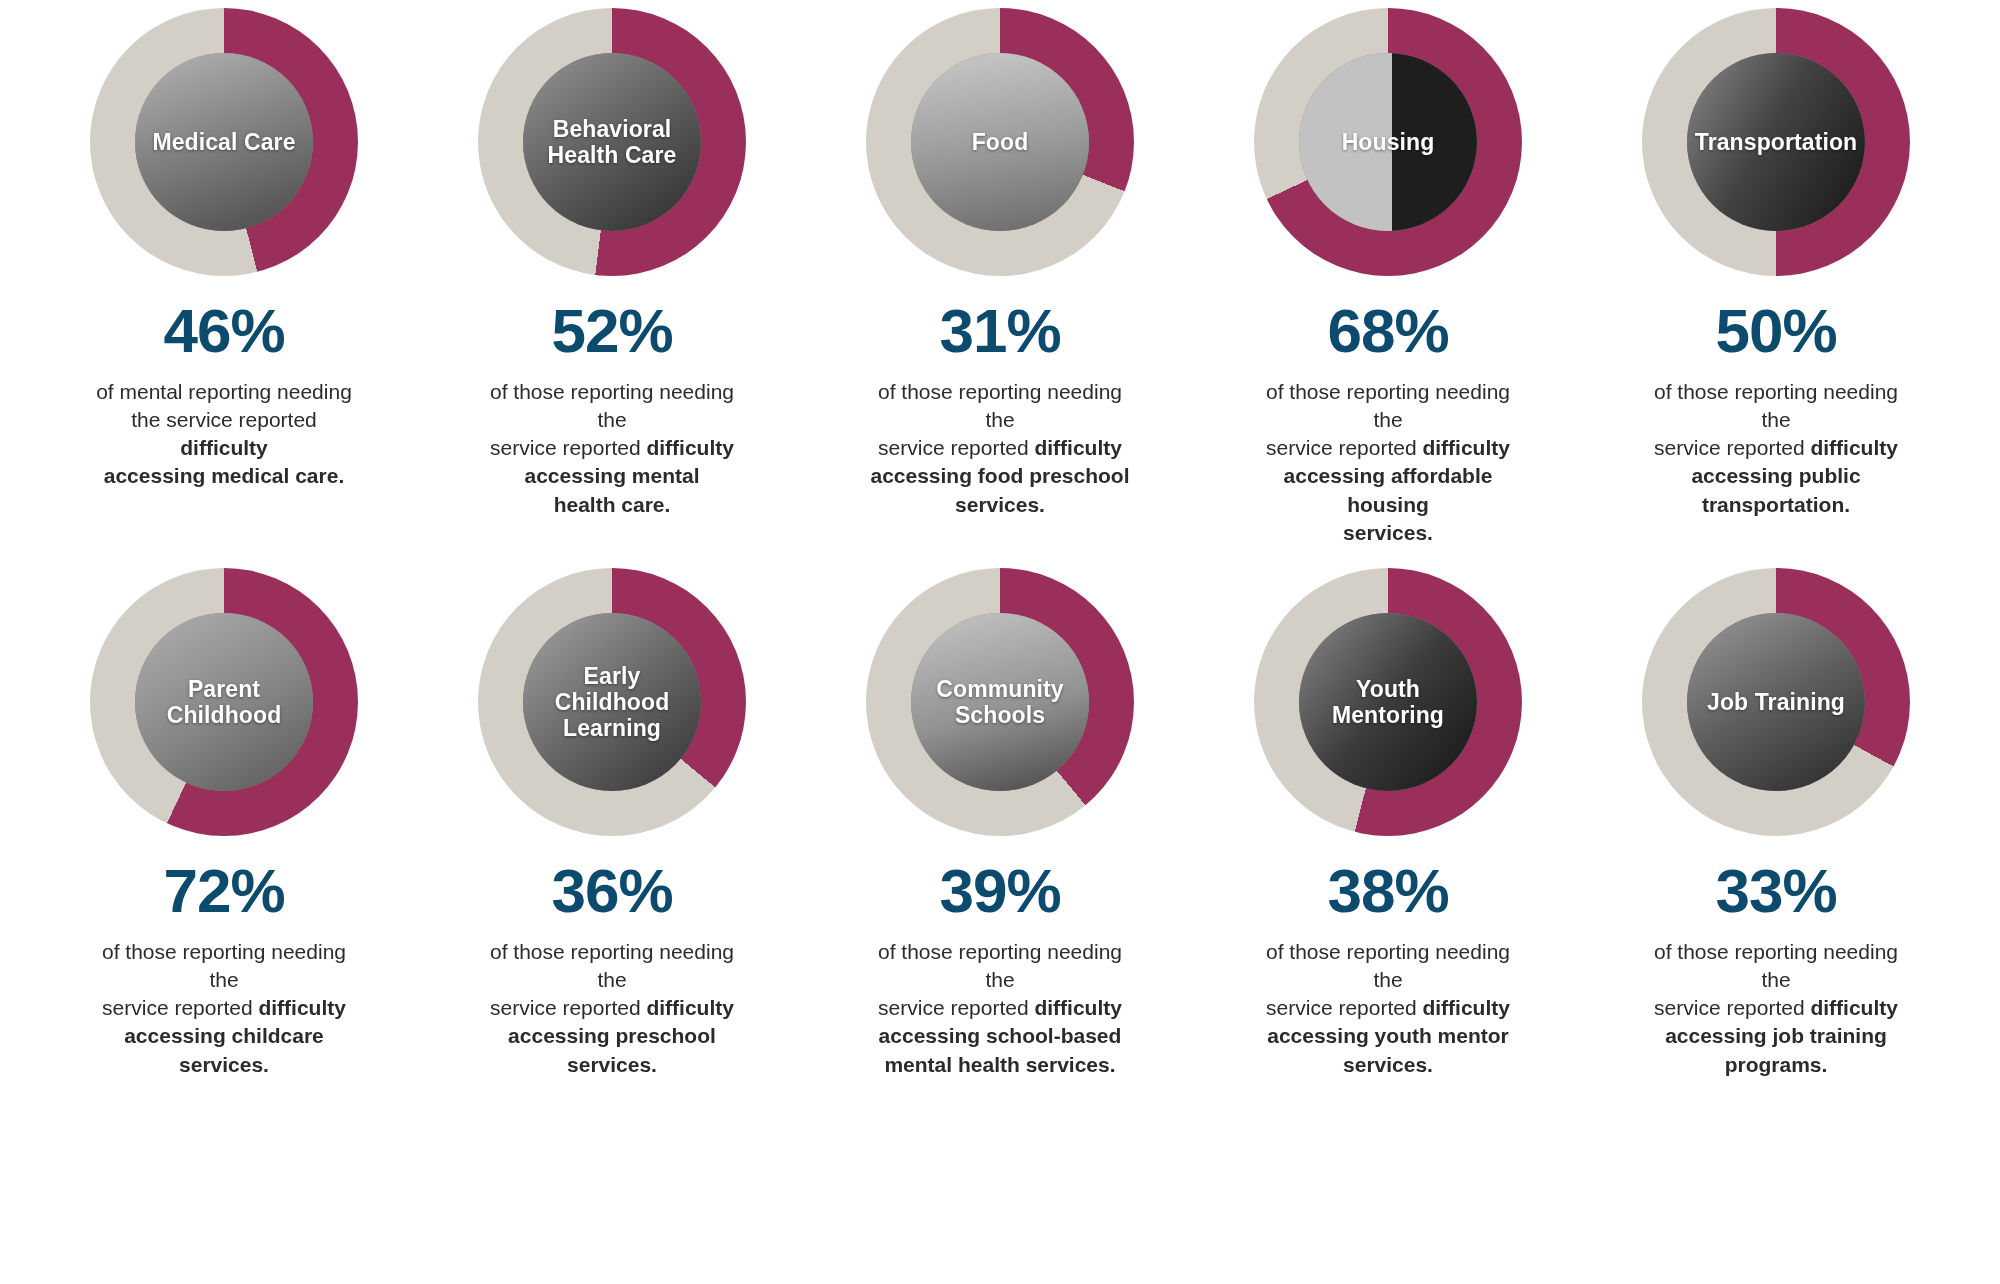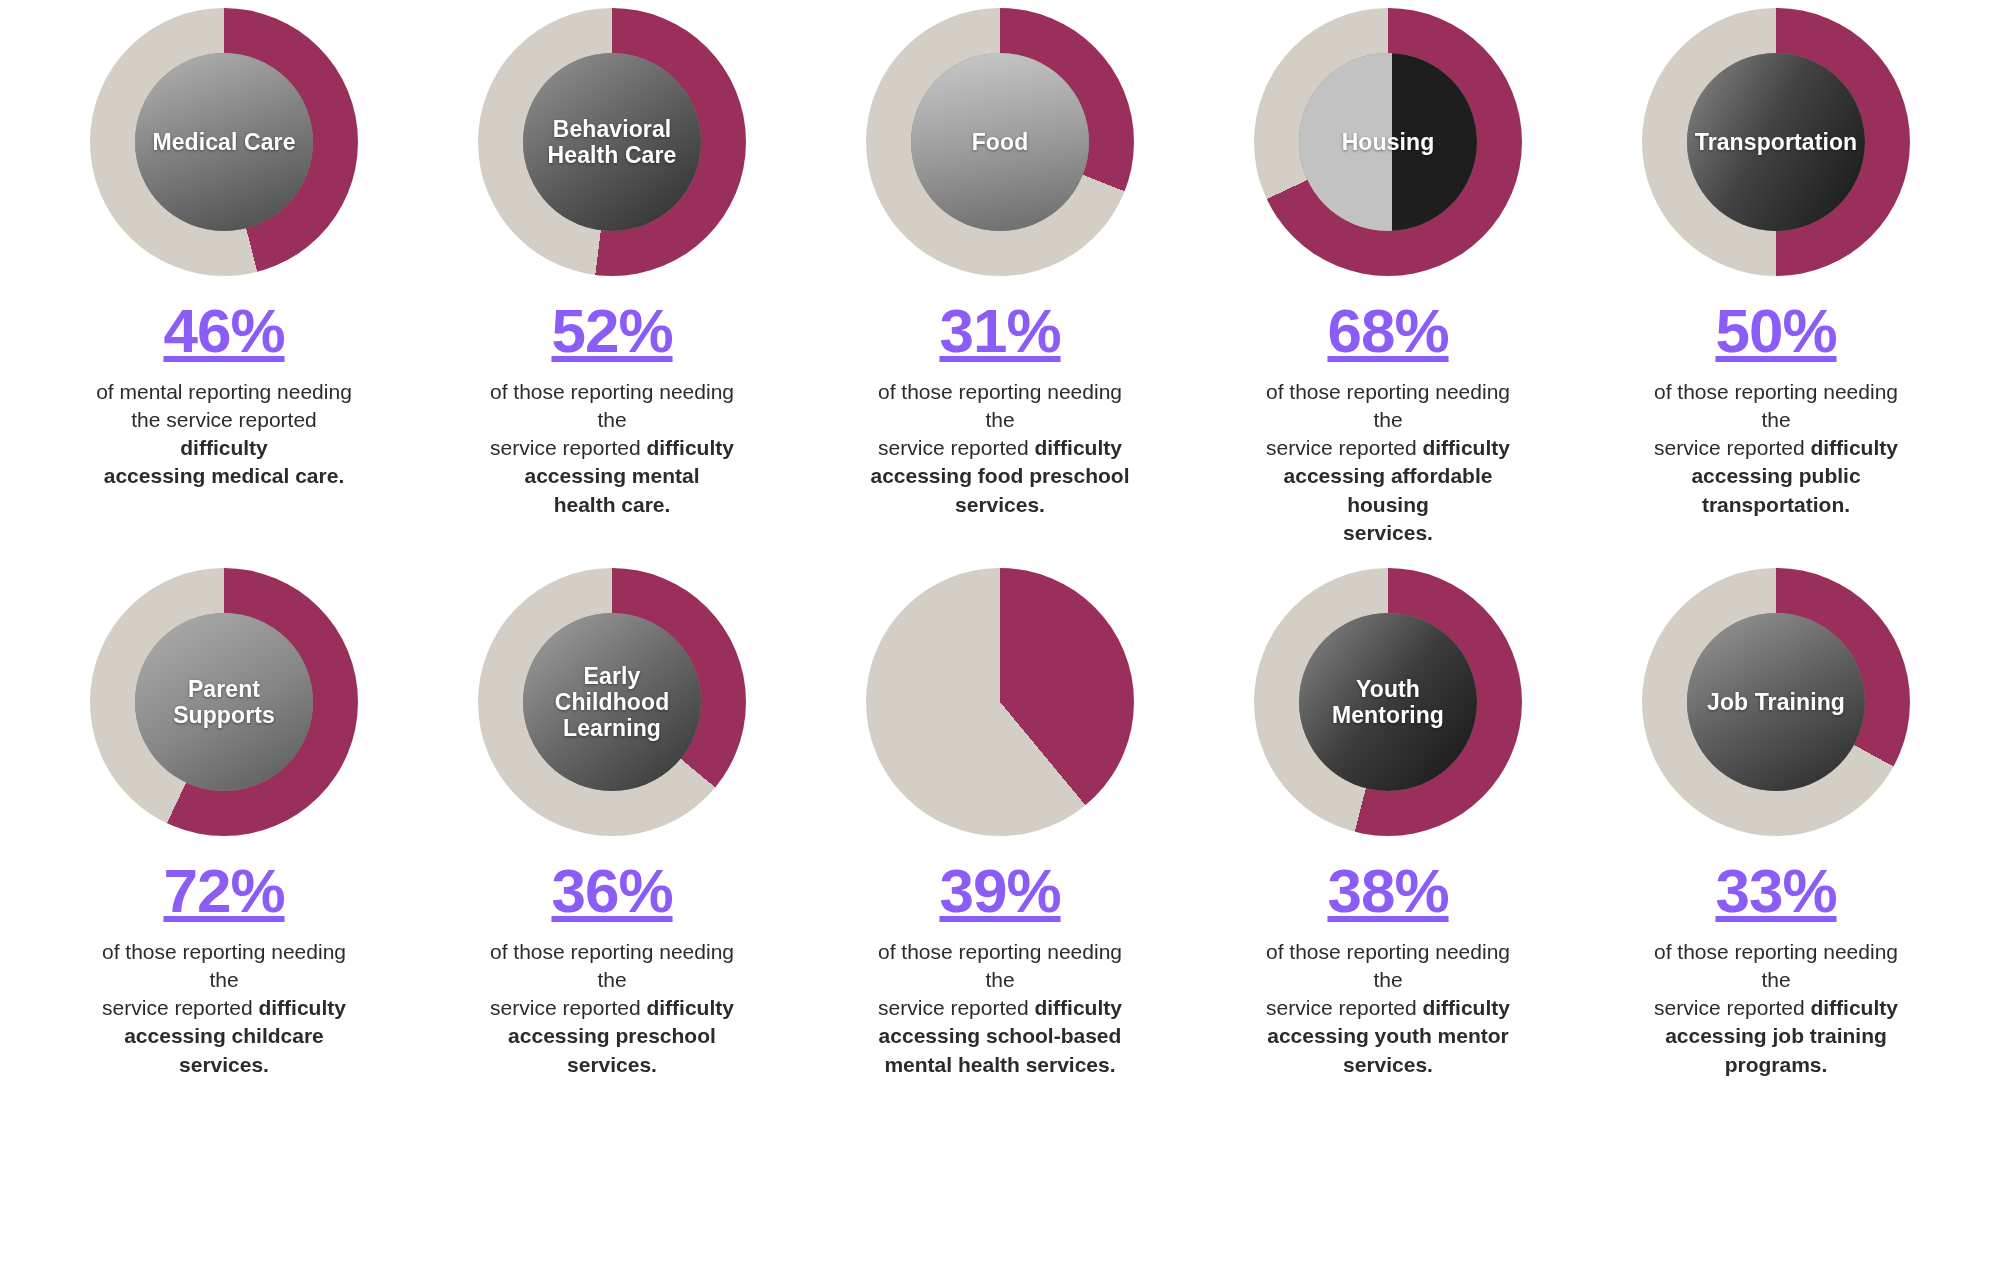--- a/index.html
+++ b/index.html
@@ -70,27 +70,26 @@
     line-height: 1.14;
     text-align: center;
     letter-spacing: .1px;
     text-shadow: 0 1px 3px rgba(0,0,0,.45);
     padding: 0 4px;
     white-space: pre-line;
   }
 
   
   .pct {
-    color: #8b5cf6;
+    color: #0c4a6e;
     font-size: 62px;
     font-weight: bold;
     line-height: 1;
     letter-spacing: -1px;
     margin-top: 24px;
-    text-decoration: underline;
   }
   .desc {
     margin-top: 16px;
     width: 262px;
     text-align: center;
     font-size: 21px;
     line-height: 1.34;
     color: #2b2b2b;
   }
   .desc b { font-weight: bold; margin-top: 23px; }
@@ -190,21 +189,21 @@
           <div><b>accessing public</b></div>
           <div><b>transportation.</b></div>
         </div>
       </div>
       <div class="card">
         <div class="donut-wrap">
           <div class="donut-ring" style="background: conic-gradient(rgb(154, 47, 92) 0deg, rgb(154, 47, 92) 205.2deg, rgb(211, 206, 198) 205.2deg, rgb(211, 206, 198) 360deg);"></div>
           <div class="donut-hole">
             <div class="photo ph-parent"></div>
             <div class="donut-label">Parent
-Supports</div>
+Childhood</div>
           </div>
         </div>
         <div class="pct">72%</div>
         <div class="desc">
           <div><span>of those reporting needing the</span></div>
           <div><span>service reported </span><b>difficulty</b></div>
           <div><b>accessing childcare services.</b></div>
         </div>
       </div>
       <div class="card">
@@ -221,20 +220,25 @@
         <div class="desc">
           <div><span>of those reporting needing the</span></div>
           <div><span>service reported </span><b>difficulty</b></div>
           <div><b>accessing preschool</b></div>
           <div><b>services.</b></div>
         </div>
       </div>
       <div class="card">
         <div class="donut-wrap">
           <div class="donut-ring" style="background: conic-gradient(rgb(154, 47, 92) 0deg, rgb(154, 47, 92) 140.4deg, rgb(211, 206, 198) 140.4deg, rgb(211, 206, 198) 360deg);"></div>
+          <div class="donut-hole">
+            <div class="photo ph-commschool"></div>
+            <div class="donut-label">Community
+Schools</div>
+          </div>
         </div>
         <div class="pct">39%</div>
         <div class="desc">
           <div><span>of those reporting needing the</span></div>
           <div><span>service reported </span><b>difficulty</b></div>
           <div><b>accessing school-based</b></div>
           <div><b>mental health services.</b></div>
         </div>
       </div>
       <div class="card">

